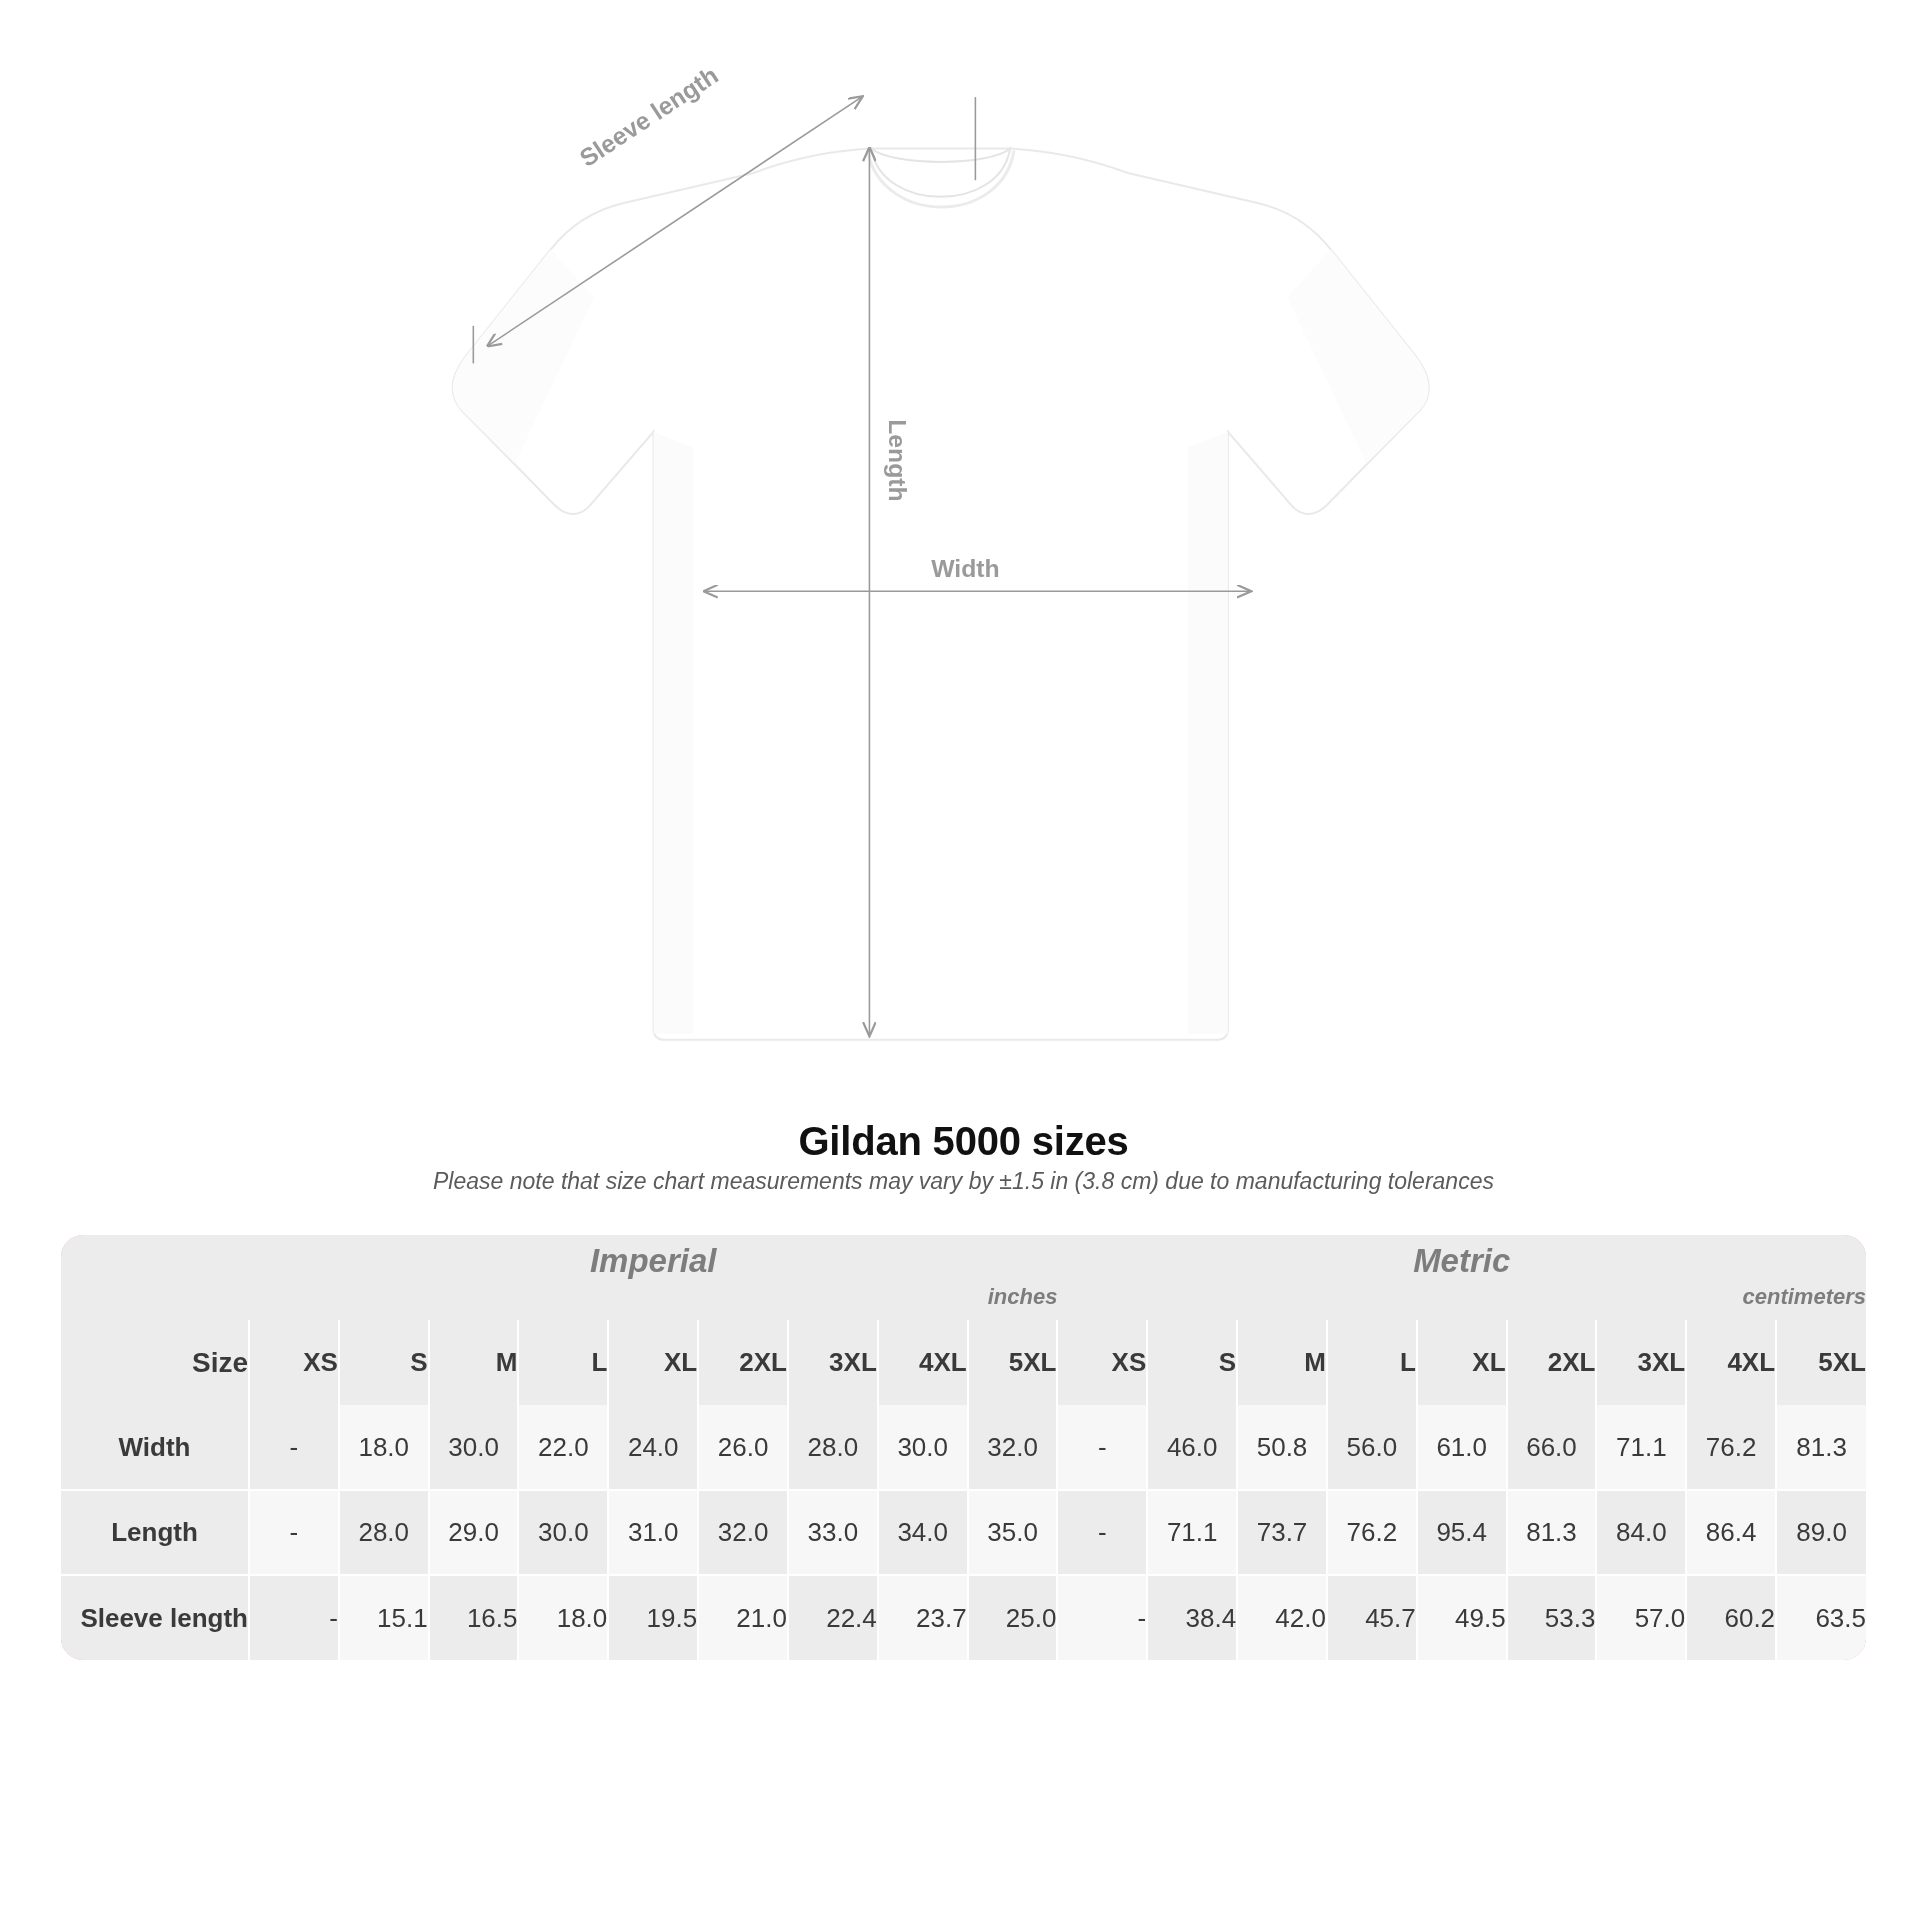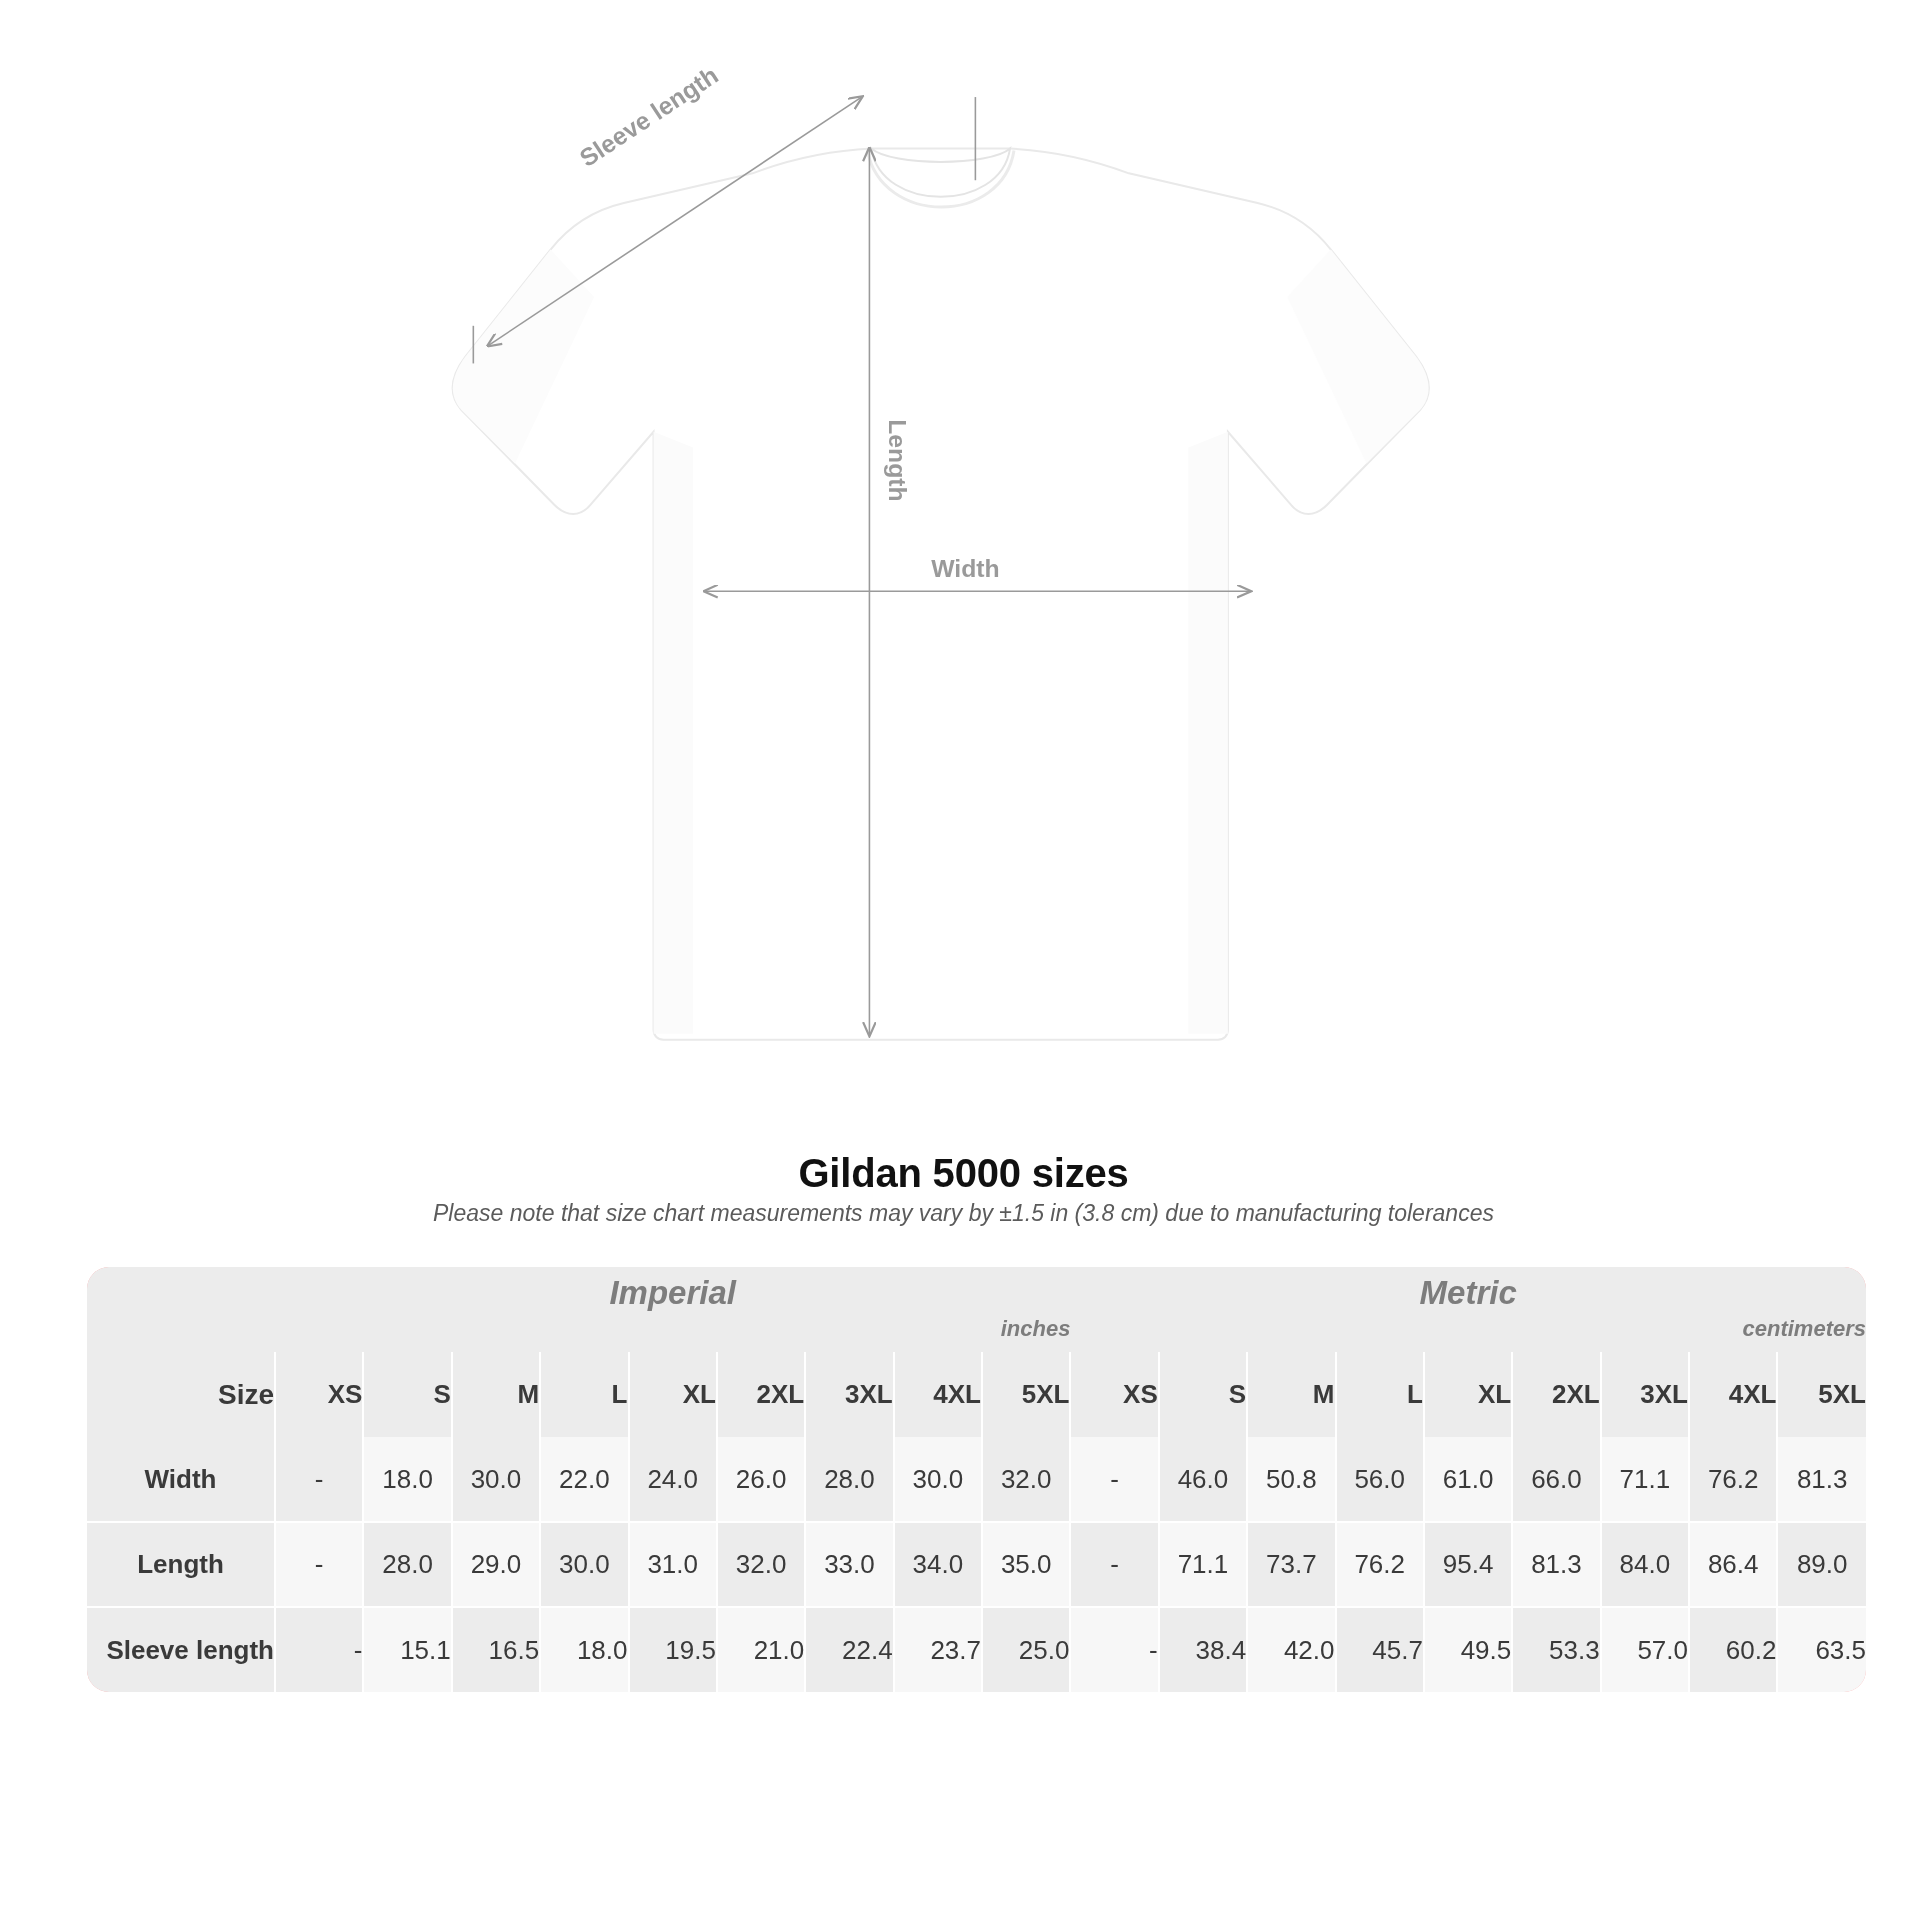--- a/index.html
+++ b/index.html
@@ -30,34 +30,33 @@
     top: 0;
     left: 0;
   }
 
   
   .chart-title {
     text-align: center;
     font-size: 40px;
     font-weight: bold;
     color: #111111;
-    margin-top: 32px;
     letter-spacing: -0.2px;
   }
   .chart-note {
     text-align: center;
     font-size: 23px;
     font-style: italic;
     color: #5b5b5b;
     margin-top: 4px;
   }
 
   
   .table-wrap {
-    margin: 40px 61px 0 87px;
+    margin: 40px 61px 0 61px;
     border-radius: 22px;
     overflow: hidden;
     background: #fca5a5;
   }
   table.size-table {
     width: 100%;
     border-collapse: collapse;
     table-layout: fixed;
   }
   table.size-table th,

